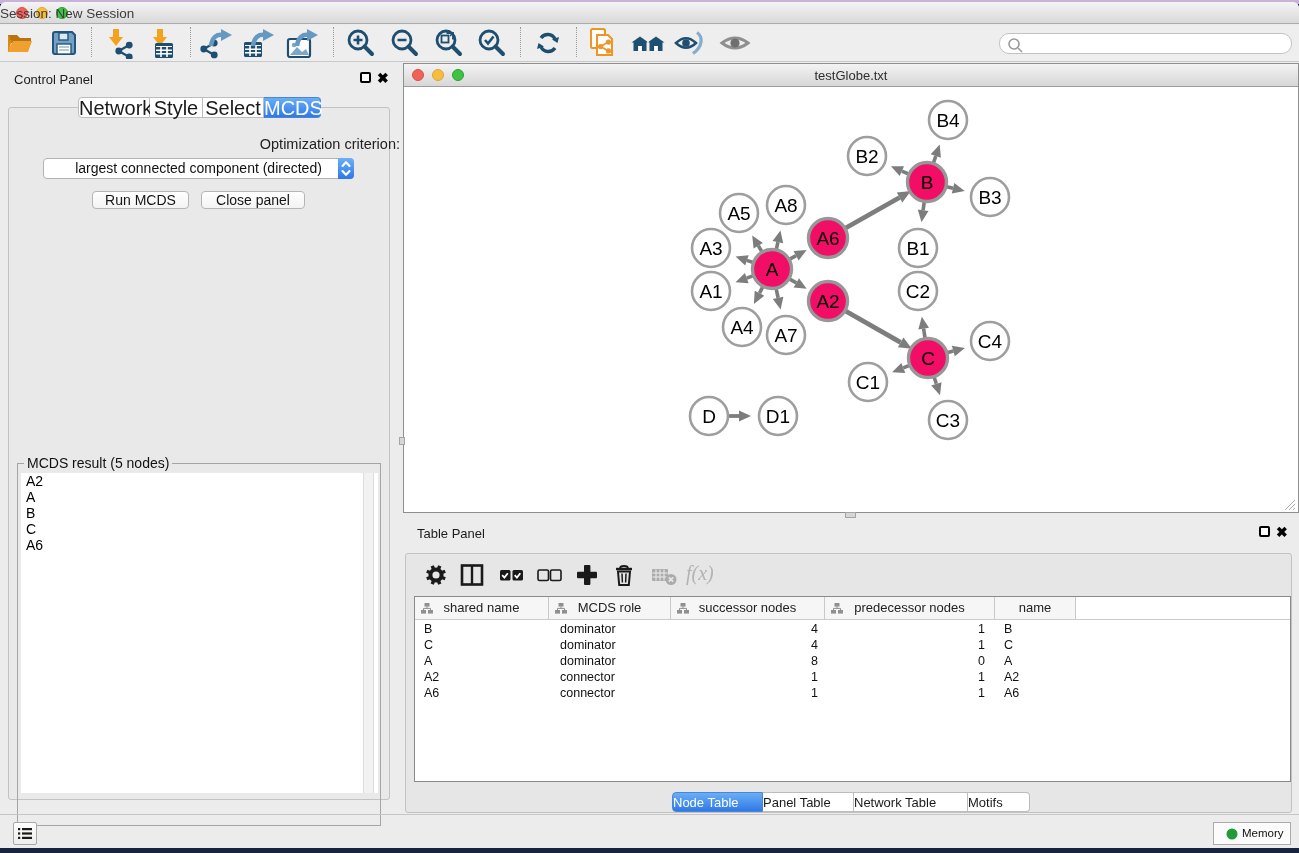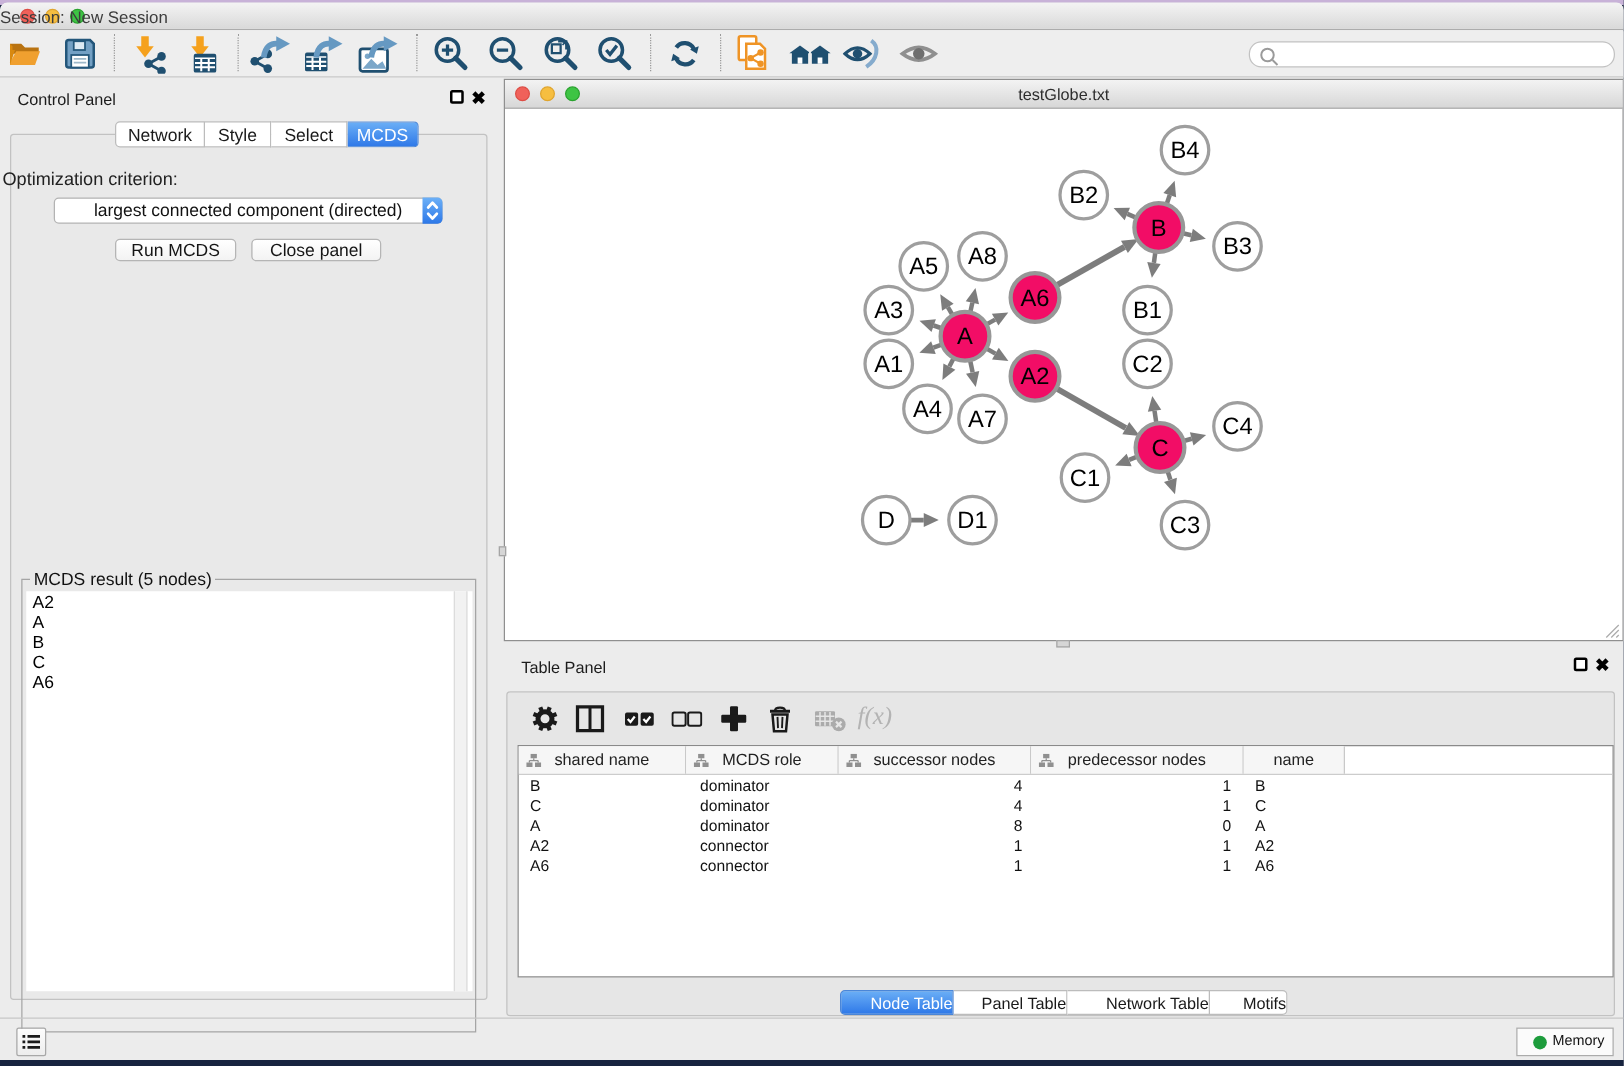--- a/index.html
+++ b/index.html
@@ -8,27 +8,27 @@
 .titlebar{position:absolute;left:0;top:0;width:1299px;height:22px;background:linear-gradient(#f4f4f4,#d9d9d9);border-bottom:1px solid #acacac;border-radius:6px 6px 0 0}
 .tl{position:absolute;width:12px;height:12px;border-radius:50%;top:5px}
 .title{position:absolute;left:0;top:4px;width:1299px;text-align:left;font-size:13.5px;color:#3c3c3c}
 .toolbar{position:absolute;left:0;top:23px;width:1299px;height:37px;background:#eeeeee;border-bottom:1px solid #c9c9c9}
 .tsep{position:absolute;top:2px;width:0;height:30px;border-left:1px dotted #9a9a9a}
 .ticon{position:absolute;top:25px}
 .searchbox{position:absolute;left:999px;top:8px;width:293px;height:21px;background:#fff;border:1px solid #c2c2c2;border-radius:10px}
 .cp-title{position:absolute;left:14px;top:70px;font-size:13px;color:#1c1c1c}
 .float-ic{position:absolute;width:11px;height:11px;border:2px solid #000;border-radius:2px;background:#fff}
 .close-ic{position:absolute;font-size:14px;font-weight:bold;color:#000;line-height:12px}
-.tabs{position:absolute;left:92px;top:95px;height:21px;display:flex;font-size:14px}
+.tabs{position:absolute;left:78px;top:95px;height:21px;display:flex;font-size:20px}
 .tab{height:21px;line-height:20px;text-align:center;background:#fff;border:1px solid #bcbcbc;border-left:none;color:#1a1a1a}
 .tab.first{border-left:1px solid #bcbcbc;border-radius:4px 0 0 4px}
 .tab.last{border-radius:0 4px 4px 0}
 .tab.sel{background:linear-gradient(#6aaef6,#2f79e8);color:#fff;border-color:#4a86d8}
 .cp-box{position:absolute;left:8px;top:105px;width:382px;height:693px;background:#e9e9e9;border:1px solid #c2c2c2;border-radius:3px}
-.opt-label{position:absolute;left:2px;top:134px;width:398px;text-align:left;font-size:14.5px;color:#222}
+.opt-label{position:absolute;left:2px;top:134px;width:398px;text-align:right;font-size:14.5px;color:#222}
 .dropdown{position:absolute;left:43px;top:156px;width:311px;height:21px;background:#fff;border:1px solid #b3b3b3;border-radius:4px;font-size:14px;color:#111;text-align:center;line-height:19px}
 .dd-step{position:absolute;right:-1px;top:-1px;width:16px;height:21px;background:linear-gradient(#6cb0f7,#2d78e8);border-radius:0 4px 4px 0}
 .btn{position:absolute;height:18px;background:linear-gradient(#ffffff,#f3f3f3);border:1px solid #b5b5b5;border-radius:4px;font-size:14px;color:#151515;text-align:center;line-height:16px}
 .fieldset{position:absolute;left:17px;top:461px;width:364px;height:363px;border:1px solid #a5a5a5}
 .fs-legend{position:absolute;left:6px;top:-9px;background:#e9e9e9;padding:0 3px;font-size:14px;color:#111}
 .fs-list{position:absolute;left:3px;top:9px;width:357px;height:320px;background:#fff;font-size:14px;color:#000}
 .fs-scroll{position:absolute;right:4px;top:0;width:11px;height:320px;background:#f2f2f2;border-left:1px solid #dcdcdc;border-right:1px solid #dcdcdc}
 .fs-item{padding-left:5px;height:16px;line-height:16px}
 .statusline{position:absolute;left:0;top:812px;width:1299px;border-top:1px solid #c6c6c6}
 .listbtn{position:absolute;left:13px;top:820px;width:24px;height:23px;background:linear-gradient(#fdfdfd,#ededed);border:1px solid #a8a8a8;border-radius:2px}
@@ -36,21 +36,21 @@
 .netwin{position:absolute;left:403px;top:61px;width:896px;height:450px;border:1px solid #8f8f8f;background:#fff}
 .nw-titlebar{position:absolute;left:0;top:0;width:894px;height:23px;background:linear-gradient(#f3f3f3,#d7d7d7);border-bottom:1px solid #9d9d9d}
 .nw-title{position:absolute;left:0;top:4px;width:894px;text-align:center;font-size:13px;color:#2e2e2e}
 .tp-title{position:absolute;left:417px;top:524px;font-size:13px;color:#1c1c1c}
 .tp-box{position:absolute;left:405px;top:551px;width:887px;height:260px;background:#e6e6e6;border:1px solid #c2c2c2;border-radius:3px}
 .tp-table{position:absolute;left:414px;top:594px;width:877px;height:186px;background:#fff;border:1px solid #8a8a8a}
 .th{position:absolute;top:0;height:22px;background:#f6f6f6;border-right:1px solid #c9c9c9;font-size:13px;color:#222;text-align:center;line-height:22px}
 .thead-line{position:absolute;left:0;top:22px;width:875px;border-top:1px solid #cccccc}
 .trow{position:absolute;font-size:12.5px;color:#111;height:16px;line-height:16px}
 .btabs{position:absolute;left:672px;top:790px;height:20px;display:flex;font-size:13px}
-.btab{height:20px;line-height:19px;text-align:right;background:#fff;border:1px solid #bcbcbc;border-left:none;color:#1a1a1a}
+.btab{height:20px;line-height:19px;text-align:left;background:#fff;border:1px solid #bcbcbc;border-left:none;color:#1a1a1a}
 .btab.first{border-left:1px solid #bcbcbc;border-radius:4px 0 0 4px}
 .btab.last{border-radius:0 4px 4px 0}
 .btab.sel{background:linear-gradient(#6aaef6,#2f79e8);color:#fff;border-color:#4a86d8}
 </style></head>
 <body>
 <div class="abs" style="left:0;top:0;width:1299px;height:4px;background:#c8b2d8"></div>
 <div class="app">
   <div class="titlebar">
     <div class="tl" style="left:16px;background:#f0615a;border:1px solid #dd4d45"></div>
     <div class="tl" style="left:36px;background:#f6be40;border:1px solid #e0a52e"></div>

